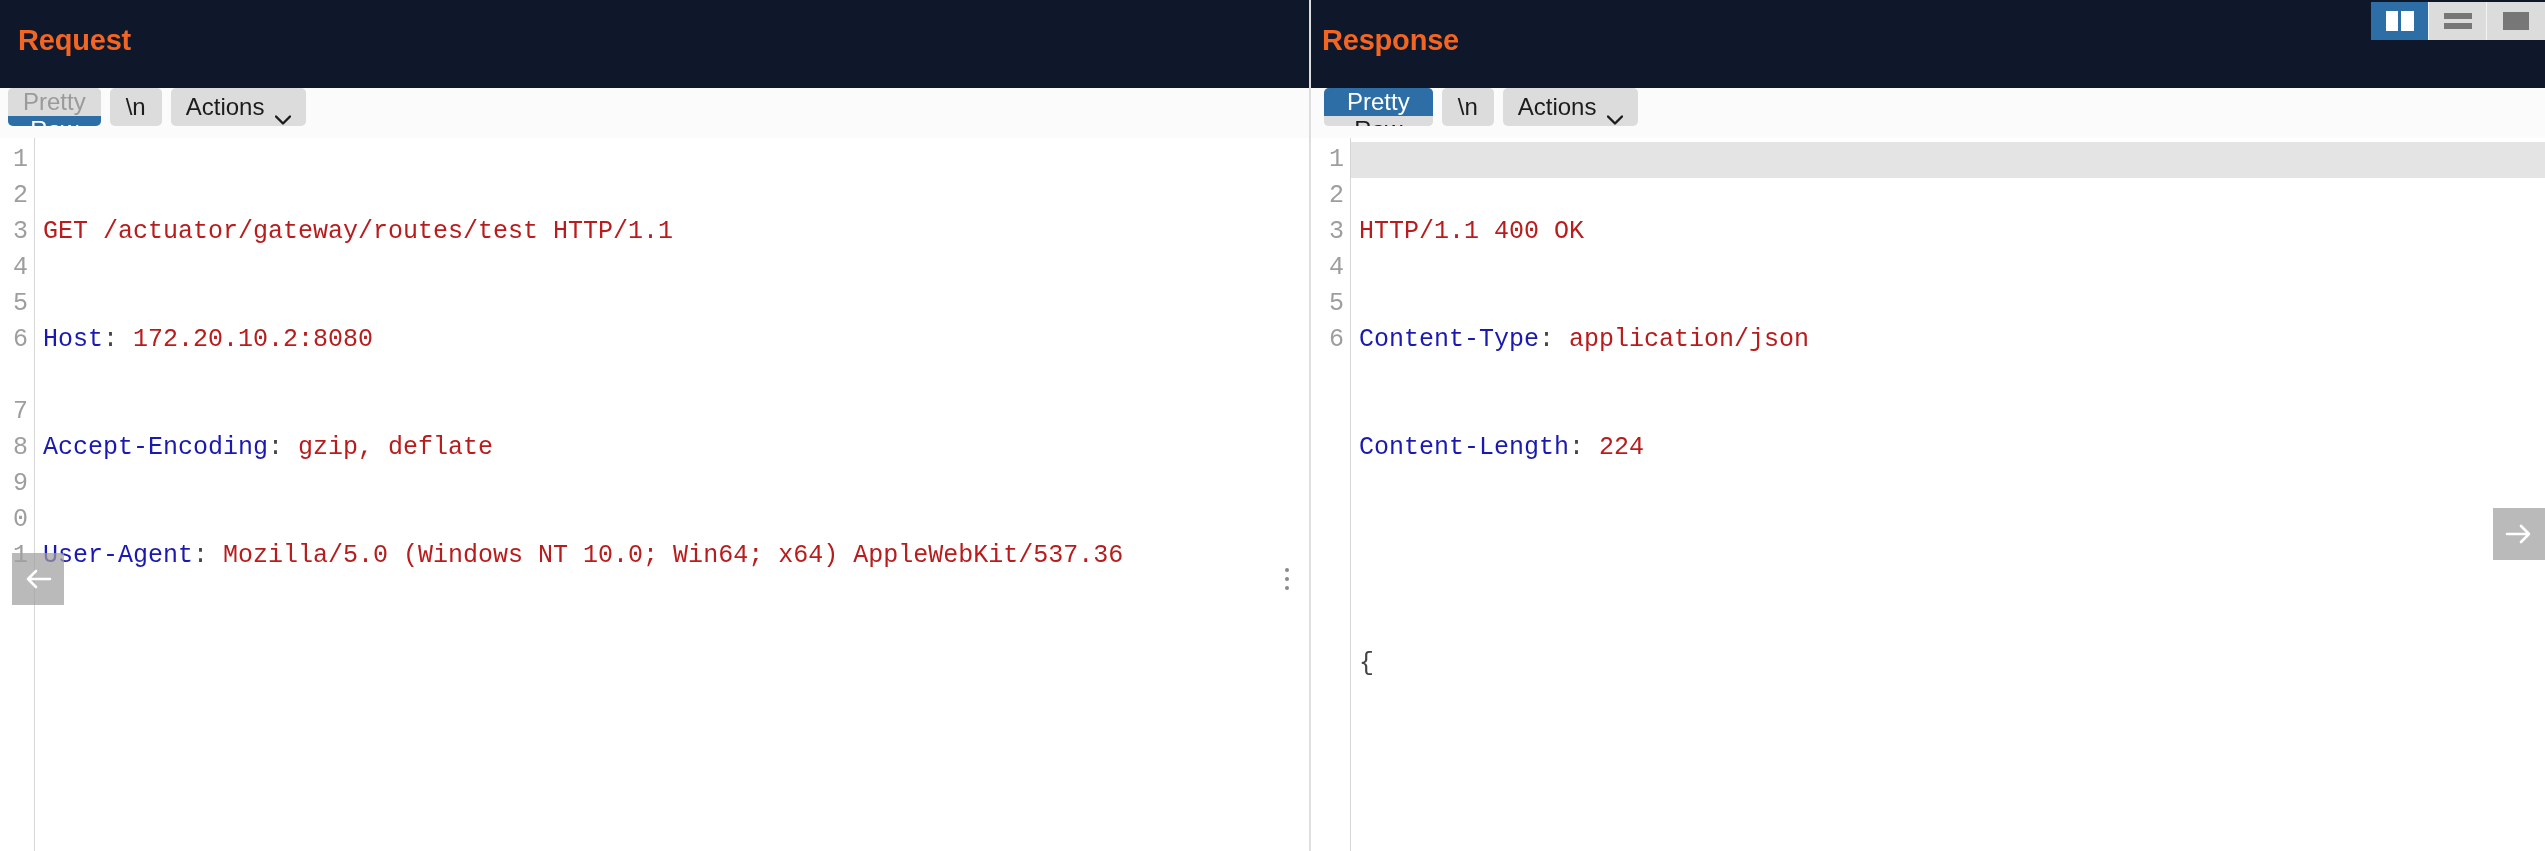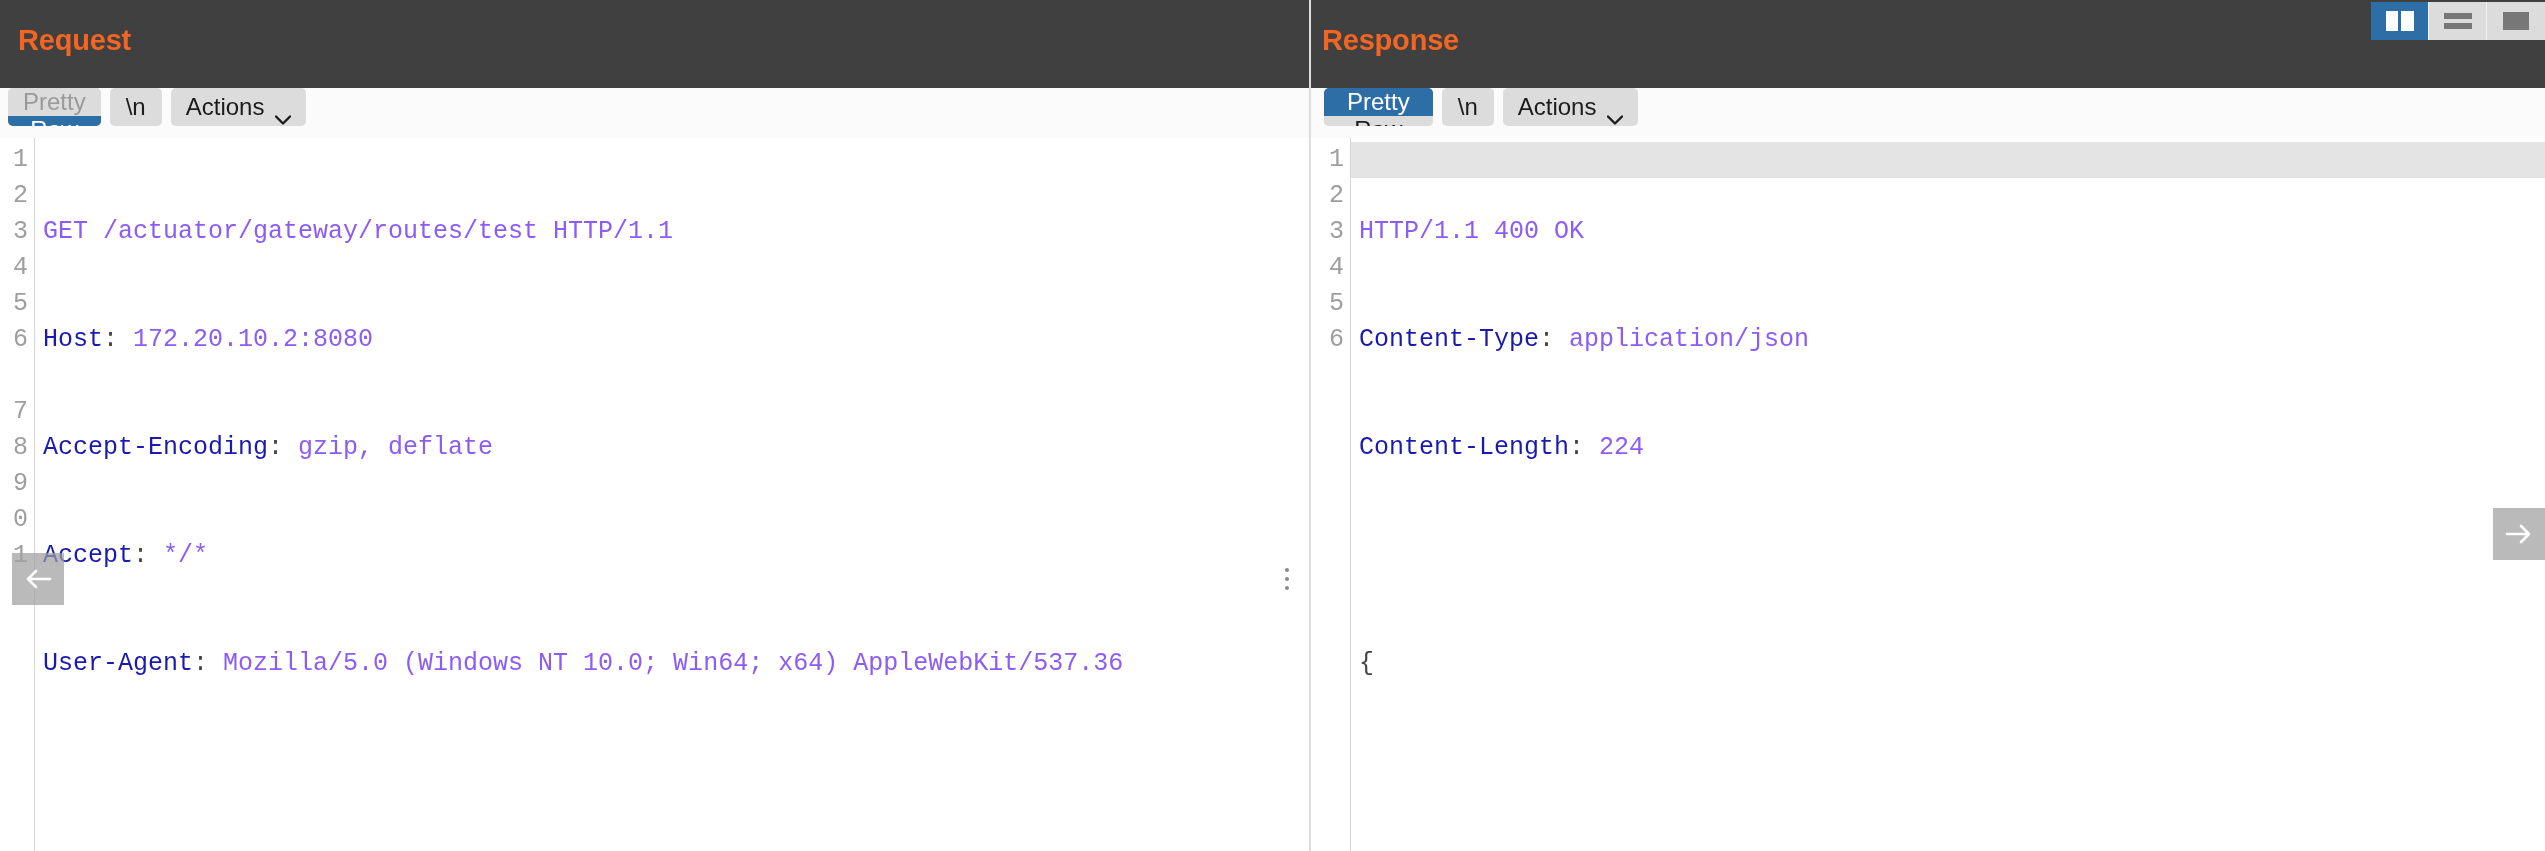--- a/index.html
+++ b/index.html
@@ -23,21 +23,21 @@
     height: 851px;
     display: flex;
     flex-direction: column;
     background: #ffffff;
   }
   .pane-request { width: 1310px; border-right: 1px solid #dcdcdc; }
   .pane-response { width: 1235px; border-radius: 22px; }
 
   .pane-head {
     height: 88px;
-    background: #404040;
+    background: #0f172a;
     position: relative;
     flex: 0 0 auto;
   }
   .pane-title {
     position: absolute;
     left: 18px;
     top: 24px;
     font-size: 29px;
     font-weight: bold;
     color: #f26522;
@@ -141,21 +141,21 @@
   .code {
     font-family: "Liberation Mono", monospace;
     font-size: 25px;
     line-height: 36px;
     color: #121212;
     white-space: pre;
     padding-left: 8px;
   }
   .code .ln { height: 36px; }
   .code .hdr { color: #1a1ab0; }
-  .code .val { color: #8b5cf6; margin-top: 20px; }
+  .code .val { color: #b91c1c; margin-top: 20px; }
   .code .punct { color: #444444; }
   .resp-hl {
     position: absolute;
     left: 0px;
     top: 4px;
     height: 36px;
     width: 100%;
     background: #e4e4e4;
   }
 
@@ -270,21 +270,20 @@
         <div class="gl">9</div>
         <div class="gl">0</div>
         <div class="gl">1</div>
       </div>
 
       <div class="codecol">
         <div class="code">
           <div class="ln"><span class="val">GET /actuator/gateway/routes/test HTTP/1.1</span></div>
           <div class="ln"><span class="hdr">Host</span><span class="punct">: </span><span class="val">172.20.10.2:8080</span></div>
           <div class="ln"><span class="hdr">Accept-Encoding</span><span class="punct">: </span><span class="val">gzip, deflate</span></div>
-          <div class="ln"><span class="hdr">Accept</span><span class="punct">: </span><span class="val">*/*</span></div>
           <div class="ln"><span class="hdr">User-Agent</span><span class="punct">: </span><span class="val">Mozilla/5.0 (Windows NT 10.0; Win64; x64) AppleWebKit/537.36</span></div>
           
           
           
           
           
           
         </div>
 
         <div class="drag-dots">

